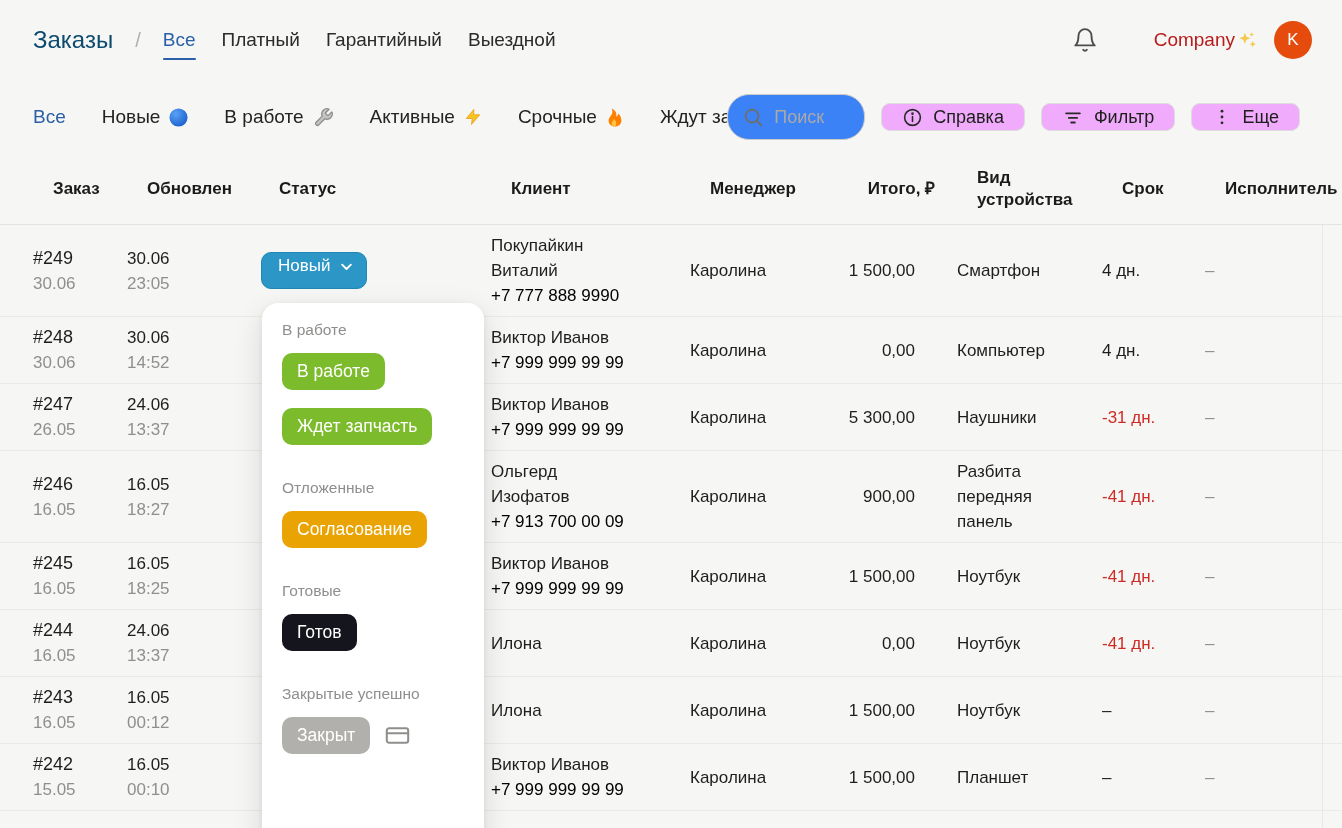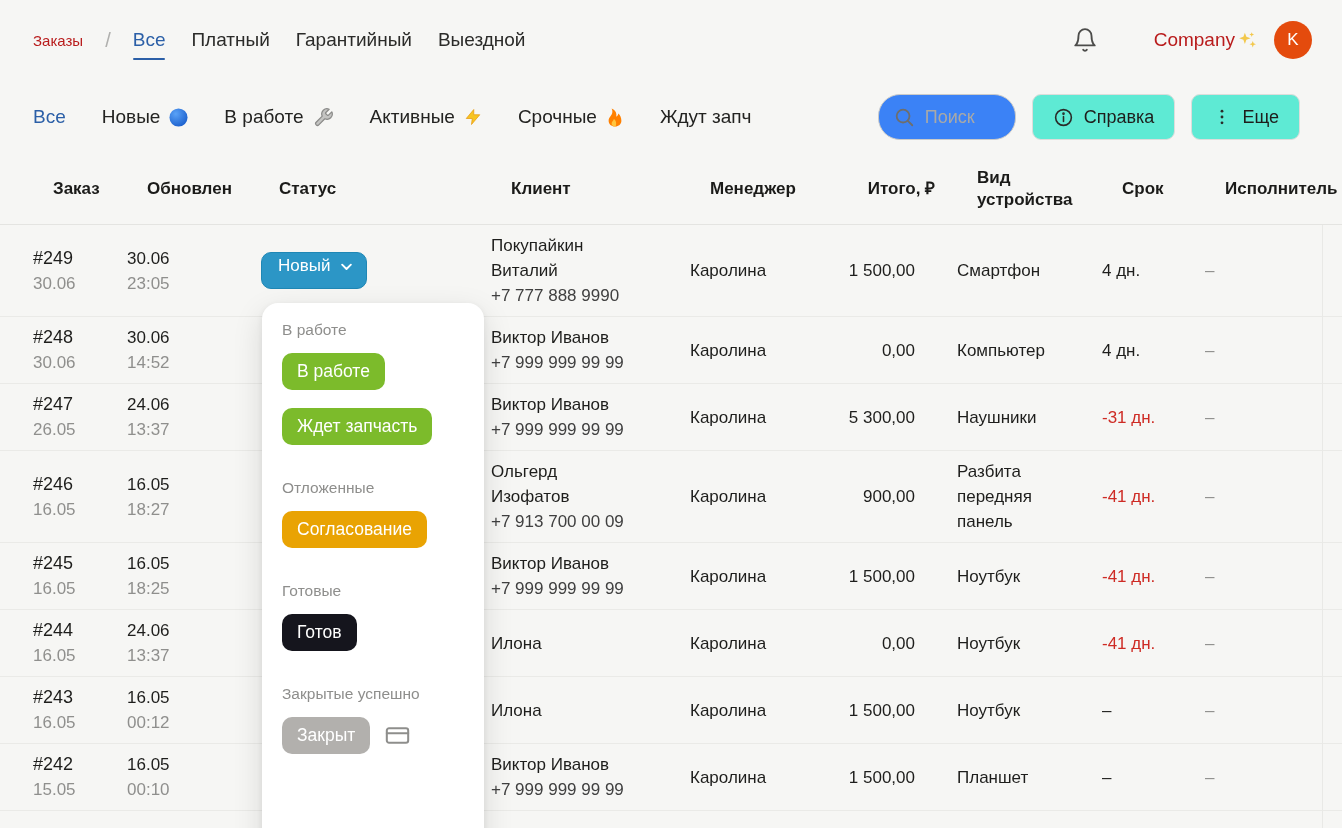--- a/index.html
+++ b/index.html
@@ -1,21 +1,21 @@
 <!DOCTYPE html>
 <html><head>
 <meta charset="utf-8">
 <style>
   html,body{margin:0;padding:0;}
   .app{position:relative;width:1342px;height:828px;overflow:hidden;background:#F6F6F4;
        font-family:"Liberation Sans",sans-serif;color:#1E1E1C;}
 
   
   .topbar{height:80px;display:flex;align-items:center;padding:0 30px 0 33px;}
-  .crumb{font-size:15px;color:#b91c1c;}
+  .crumb{font-size:24px;color:#0c4a6e;}
   .crumb-sep{font-size:20px;color:#B0B0AE;margin:0 22px;}
   .top-nav{display:flex;align-items:center;gap:26px;}
   .tn{position:relative;font-size:19px;color:#2B2B29;cursor:pointer;text-decoration:none;}
   .tn.active{color:#2B5FA7;}
   .tn.active::after{content:"";position:absolute;left:0;right:0;bottom:-9px;height:2.5px;
        background:#2B5FA7;border-radius:2px;}
   .topbar-right{margin-left:auto;display:flex;align-items:center;}
   .bell-btn{background:none;border:none;padding:4px;cursor:pointer;display:flex;}
   .company-wrap{display:flex;align-items:center;gap:2px;margin-left:52px;}
   .company{font-size:19px;color:#b91c1c;}
@@ -28,21 +28,21 @@
   .tab{position:relative;display:flex;align-items:center;gap:9px;font-size:19px;color:#232321;cursor:pointer;}
   .tab.active{color:#2B5FA7;}
   .tab.active::after{content:"";position:absolute;left:0;right:0;bottom:-15px;height:3px;
        background:#2B5FA7;border-radius:2px;}
   .toolbar{margin-left:auto;display:flex;align-items:center;gap:16px;}
   .search-pill{width:108px;height:44px;border:1px solid #CBCBC9;border-radius:22px;background:#3b82f6;
        display:flex;align-items:center;gap:8px;padding:0 14px;}
   .search-pill input{flex:1;min-width:0;border:none;background:transparent;outline:none;
        font-family:"Liberation Sans",sans-serif;font-size:18px;color:#1E1E1C;}
   .search-pill input::placeholder{color:#A9A9A7;}
-  .tbtn{height:46px;border:1px solid #DDDDDB;background:#5eead4;border-radius:9px;display:flex;
+  .tbtn{height:28px;border:1px solid #DDDDDB;background:#f0abfc;border-radius:9px;display:flex;
        align-items:center;gap:10px;padding:8px 20px;font-size:18px;color:#1E1E1C;cursor:pointer;
        font-family:"Liberation Sans",sans-serif;}
   .ic{display:inline-flex;align-items:center;}
 
   
   .grid-cols{display:grid;grid-template-columns:94px 132px 232px 199px 110px 115px 147px 103px 1fr;}
   .thead{height:70px;align-items:center;padding-left:53px;border-bottom:1px solid #E4E4E1;
        font-size:17px;font-weight:bold;color:#1B1B19;}
   .th{line-height:22px;}
   .th.right{text-align:right;}
@@ -51,21 +51,21 @@
   .trow{align-items:center;min-height:66px;padding-left:33px;border-bottom:1px solid #EAEAE7;
        font-size:17px;}
   .cell{padding:8px 0;line-height:25px;}
   .ln2{color:#8F8F8D;}
   .c-order .ln1{font-size:18px;}
   .c-status{align-self:center;}
   .status-btn{background:#2C96C6;border:1px solid #1F87B5;color:#fff;border-radius:10px;height:37px;
        padding:0 12px 9px 16px;font-size:17px;display:inline-flex;align-items:center;gap:9px;
        cursor:pointer;margin-left:2px;font-family:"Liberation Sans",sans-serif;}
   .cname{max-width:140px;}
-  .phone{color:#404040;text-decoration:none;white-space:nowrap;cursor:pointer;display:inline-block;}
+  .phone{color:#000000;text-decoration:none;white-space:nowrap;cursor:pointer;display:inline-block;}
   .c-total{text-align:right;}
   .c-device div{max-width:110px;padding-left:42px;}
   .c-term{padding-left:40px;white-space:nowrap;}
   .c-term.red{color:#CE2B24;}
   .c-exec{padding-left:40px;color:#8F8F8D;}
   .vline{position:absolute;top:225px;bottom:0;right:19px;width:1px;background:#E9E9E6;}
 
   
   .dropdown{position:absolute;left:262px;top:303px;width:222px;height:580px;background:#FFFFFF;
        border-radius:16px;box-shadow:0 10px 30px rgba(20,20,20,.13),0 2px 6px rgba(20,20,20,.07);
@@ -180,20 +180,30 @@
             <svg width="21" height="21" viewBox="0 0 24 24" fill="none" stroke="#2A2A28" stroke-width="1.8" stroke-linecap="round">
               <circle cx="12" cy="12" r="9"></circle>
               <line x1="12" y1="11" x2="12" y2="16.5"></line>
               <circle cx="12" cy="7.6" r="0.6" fill="#2A2A28"></circle>
             </svg>
           </span>
         <span>Справка</span>
       </button>
       <button class="tbtn">
         <span class="ic">
+            <svg width="22" height="22" viewBox="0 0 24 24" fill="none" stroke="#2A2A28" stroke-width="2" stroke-linecap="round">
+              <line x1="4.5" y1="8" x2="19.5" y2="8"></line>
+              <line x1="7.5" y1="13" x2="16.5" y2="13"></line>
+              <line x1="10" y1="18" x2="14" y2="18"></line>
+            </svg>
+          </span>
+        <span>Фильтр</span>
+      </button>
+      <button class="tbtn">
+        <span class="ic">
             <svg width="20" height="20" viewBox="0 0 24 24" fill="#2A2A28">
               <circle cx="12" cy="5" r="1.7"></circle>
               <circle cx="12" cy="12" r="1.7"></circle>
               <circle cx="12" cy="19" r="1.7"></circle>
             </svg>
           </span>
         <span>Еще</span>
       </button>
     </div>
   </div>

